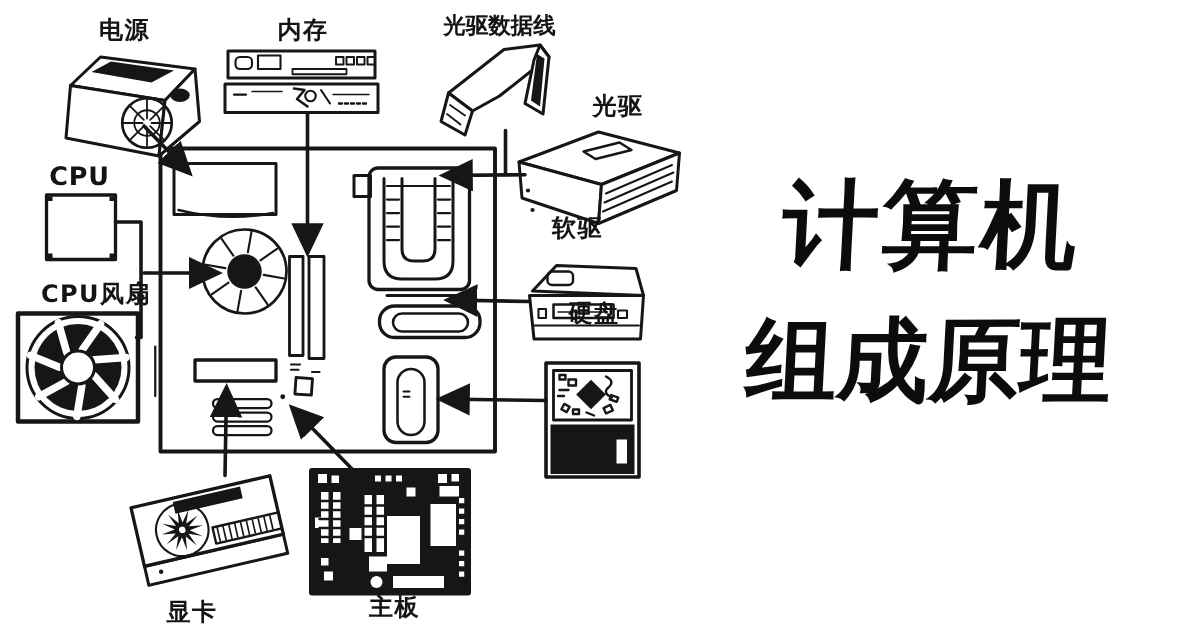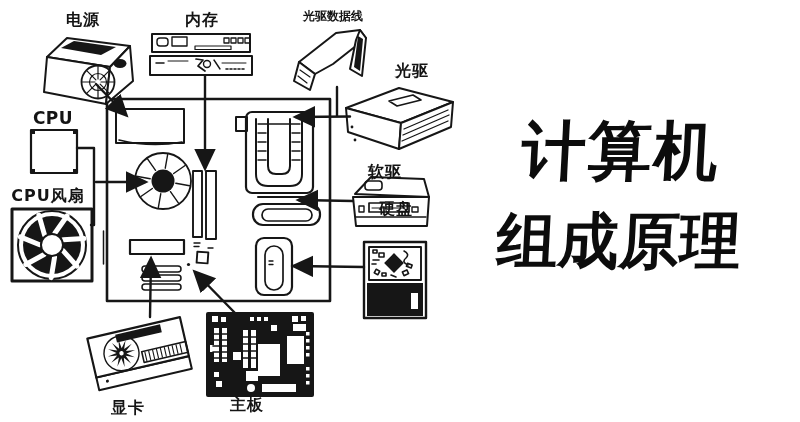--- a/index.html
+++ b/index.html
@@ -1,21 +1,21 @@
 <!DOCTYPE html>
 <html><head>
 <meta charset="utf-8">
 <style>
   html,body{margin:0;padding:0;background:#fff;}
   .canvas{position:relative;width:800px;height:422px;background:#ffffff;overflow:hidden;
           font-family:"DejaVu Sans","Liberation Sans",sans-serif;padding-left:31px;}
   svg.diagram{position:absolute;left:0;top:0;}
   .lbl{position:absolute;transform:translateX(-50%);font-weight:700;font-size:16px;
        color:#141414;letter-spacing:1px;white-space:nowrap;line-height:1;}
-  .lbl.small{font-size:12px;letter-spacing:0;}
+  .lbl.small{font-size:15px;letter-spacing:0;}
   .lbl.latin{font-size:17px;letter-spacing:.5px;}
   .title-line{position:absolute;transform:translateX(-50%) skewX(-3deg);font-weight:900;
        color:#0c0c0c;white-space:nowrap;line-height:1;}
   #title1{left:621px;top:119px;font-size:64px;letter-spacing:2px;}
   #title2{left:619px;top:210px;font-size:61px;letter-spacing:0;}
 </style>
 </head>
 <body>
 
 <div class="canvas">
@@ -300,22 +300,22 @@
       <line x1="236" y1="314" x2="195" y2="272" marker-end="url(#arr)"></line>
       <circle cx="188.5" cy="264.5" r="1.6" fill="#161616" stroke="none"></circle>
     </g>
   </svg>
 
   <div class="lbl" style="left:83px;top:12px">电源</div>
   <div class="lbl" style="left:202px;top:12px">内存</div>
   <div class="lbl small" style="left:333px;top:10px">光驱数据线</div>
   <div class="lbl" style="left:412px;top:63px">光驱</div>
   <div class="lbl latin" style="left:53px;top:110px">CPU</div>
-  <div class="lbl" style="left:48px;top:188px">CPU风扇</div>
-  <div class="lbl" style="left:385px;top:164px">软驱</div>
+  <div class="lbl" style="left:64px;top:188px">CPU风扇</div>
+  <div class="lbl" style="left:385px;top:144px">软驱</div>
   <div class="lbl" style="left:396px;top:201px">硬盘</div>
   <div class="lbl" style="left:128px;top:400px">显卡</div>
-  <div class="lbl" style="left:247px;top:397px">主板</div>
+  <div class="lbl" style="left:263px;top:397px">主板</div>
 
   <div class="title-line" id="title1">计算机</div>
   <div class="title-line" id="title2">组成原理</div>
 
 </div>
 
 </body></html>

